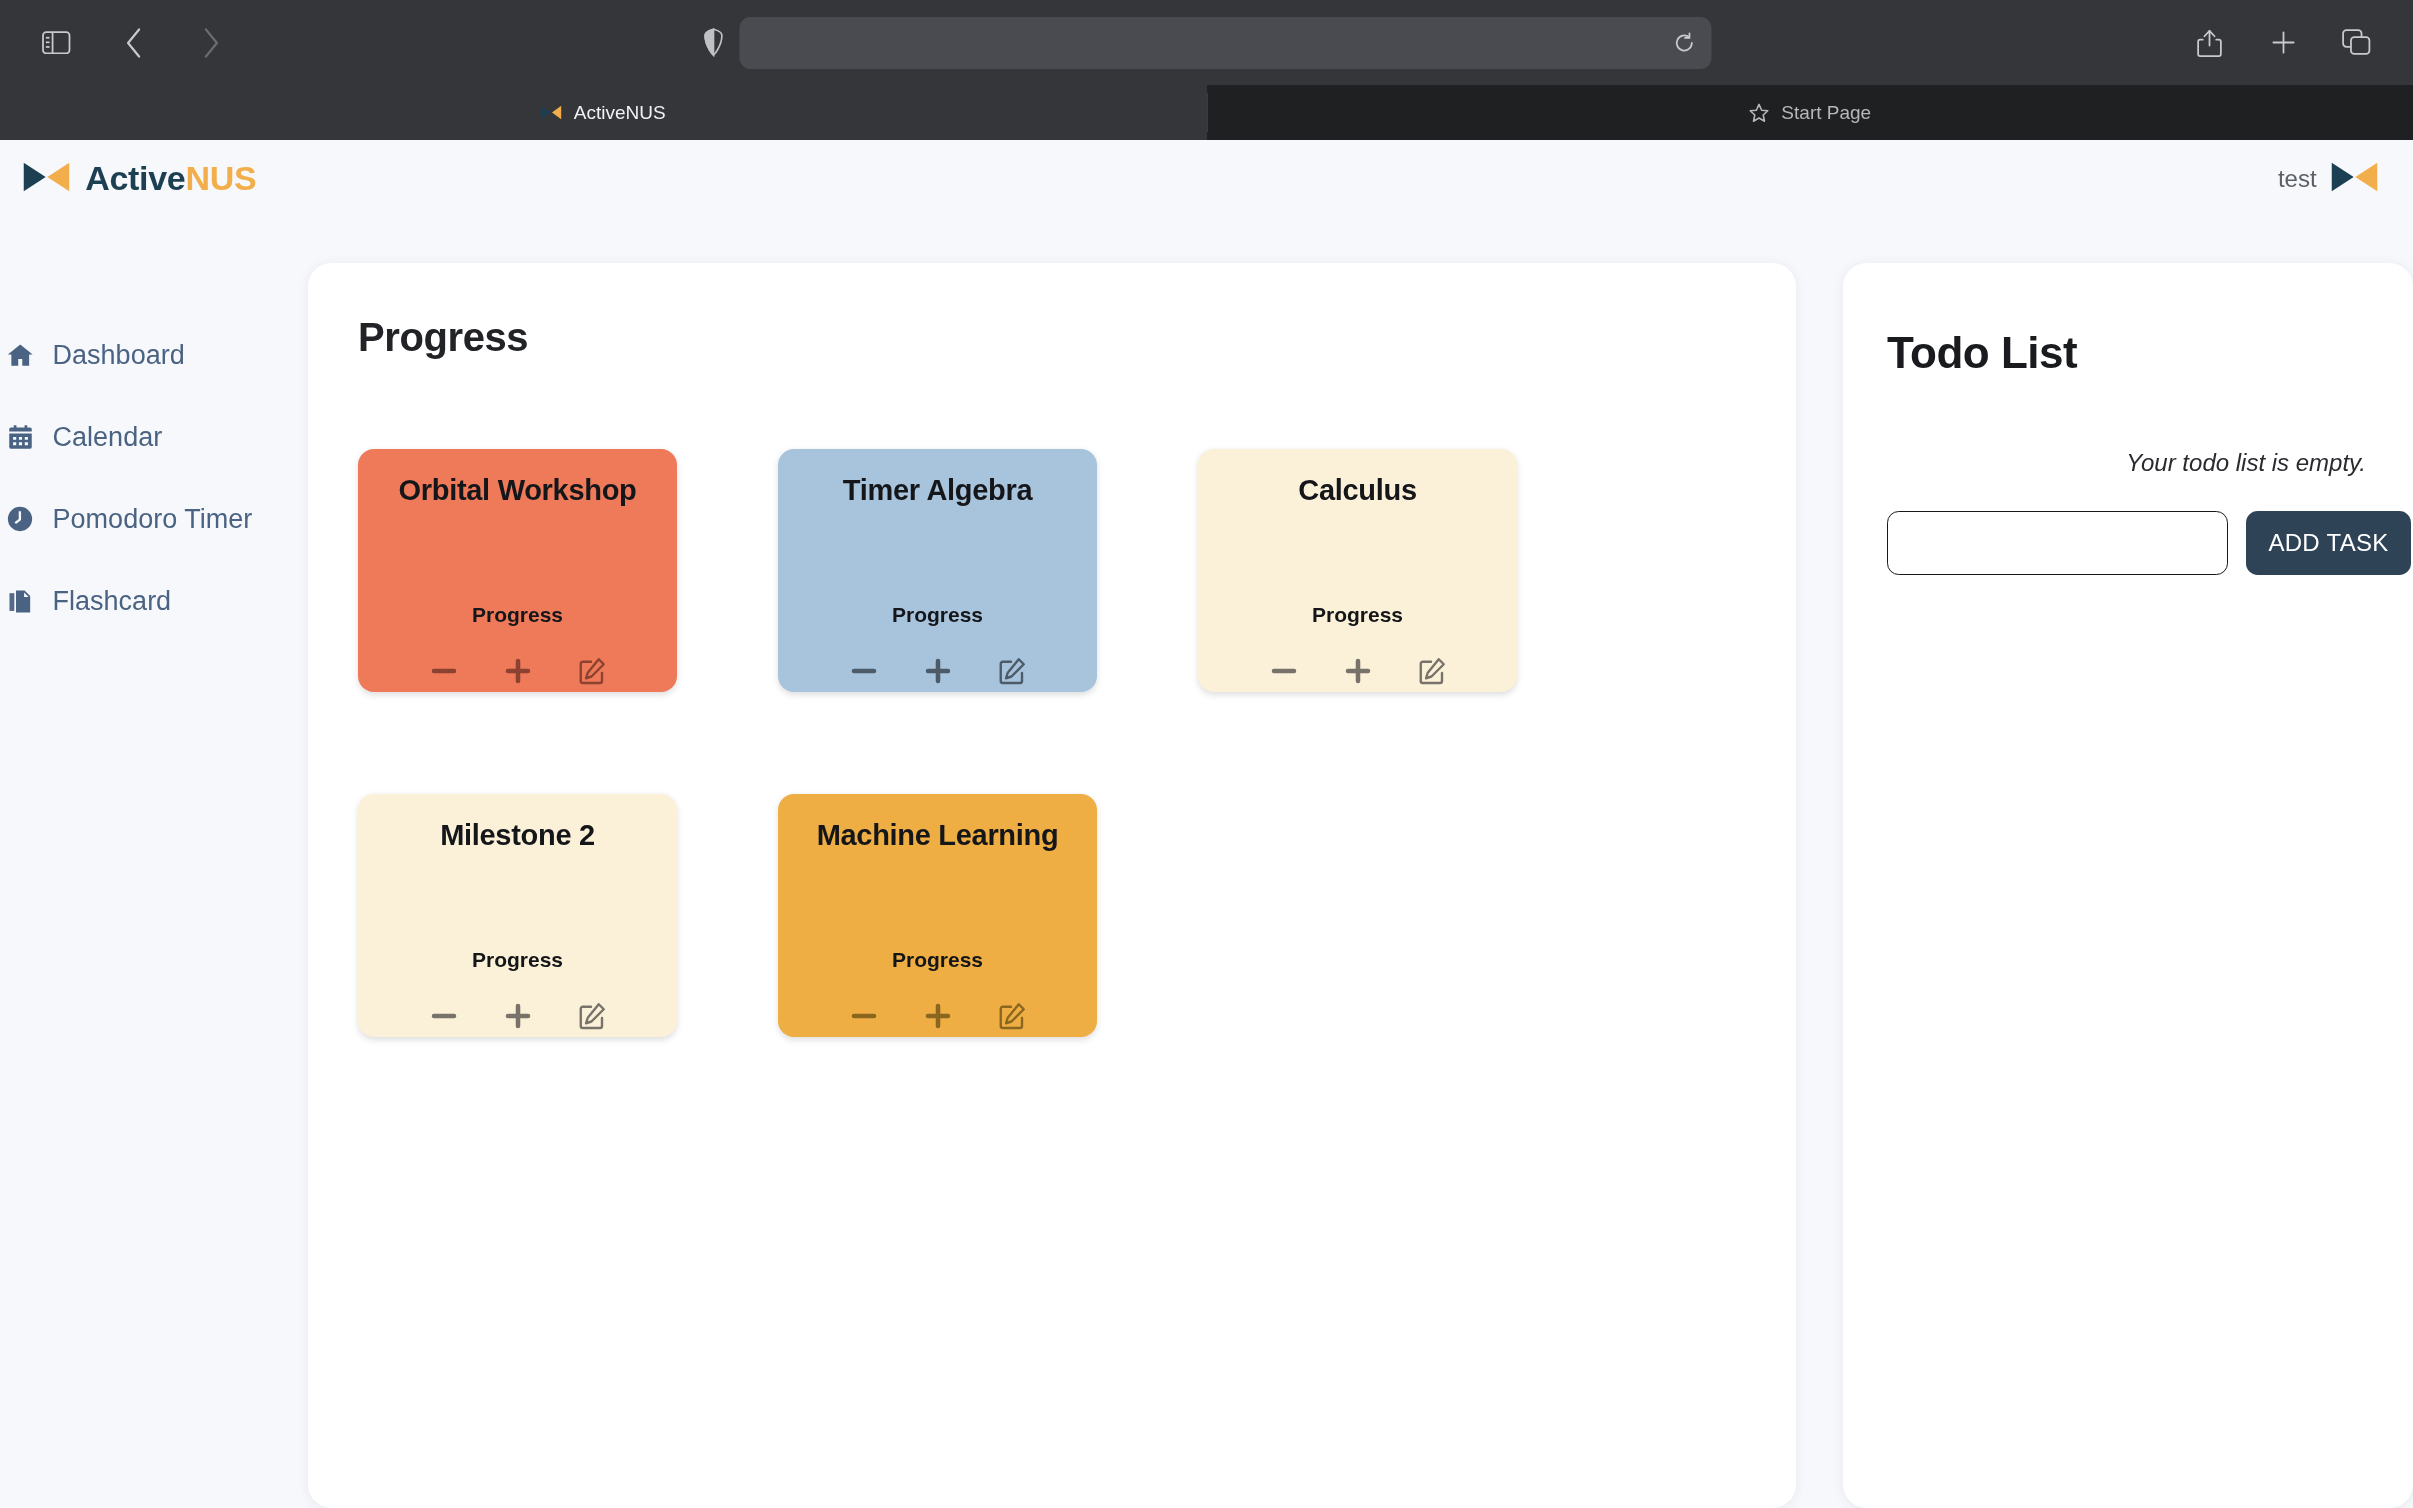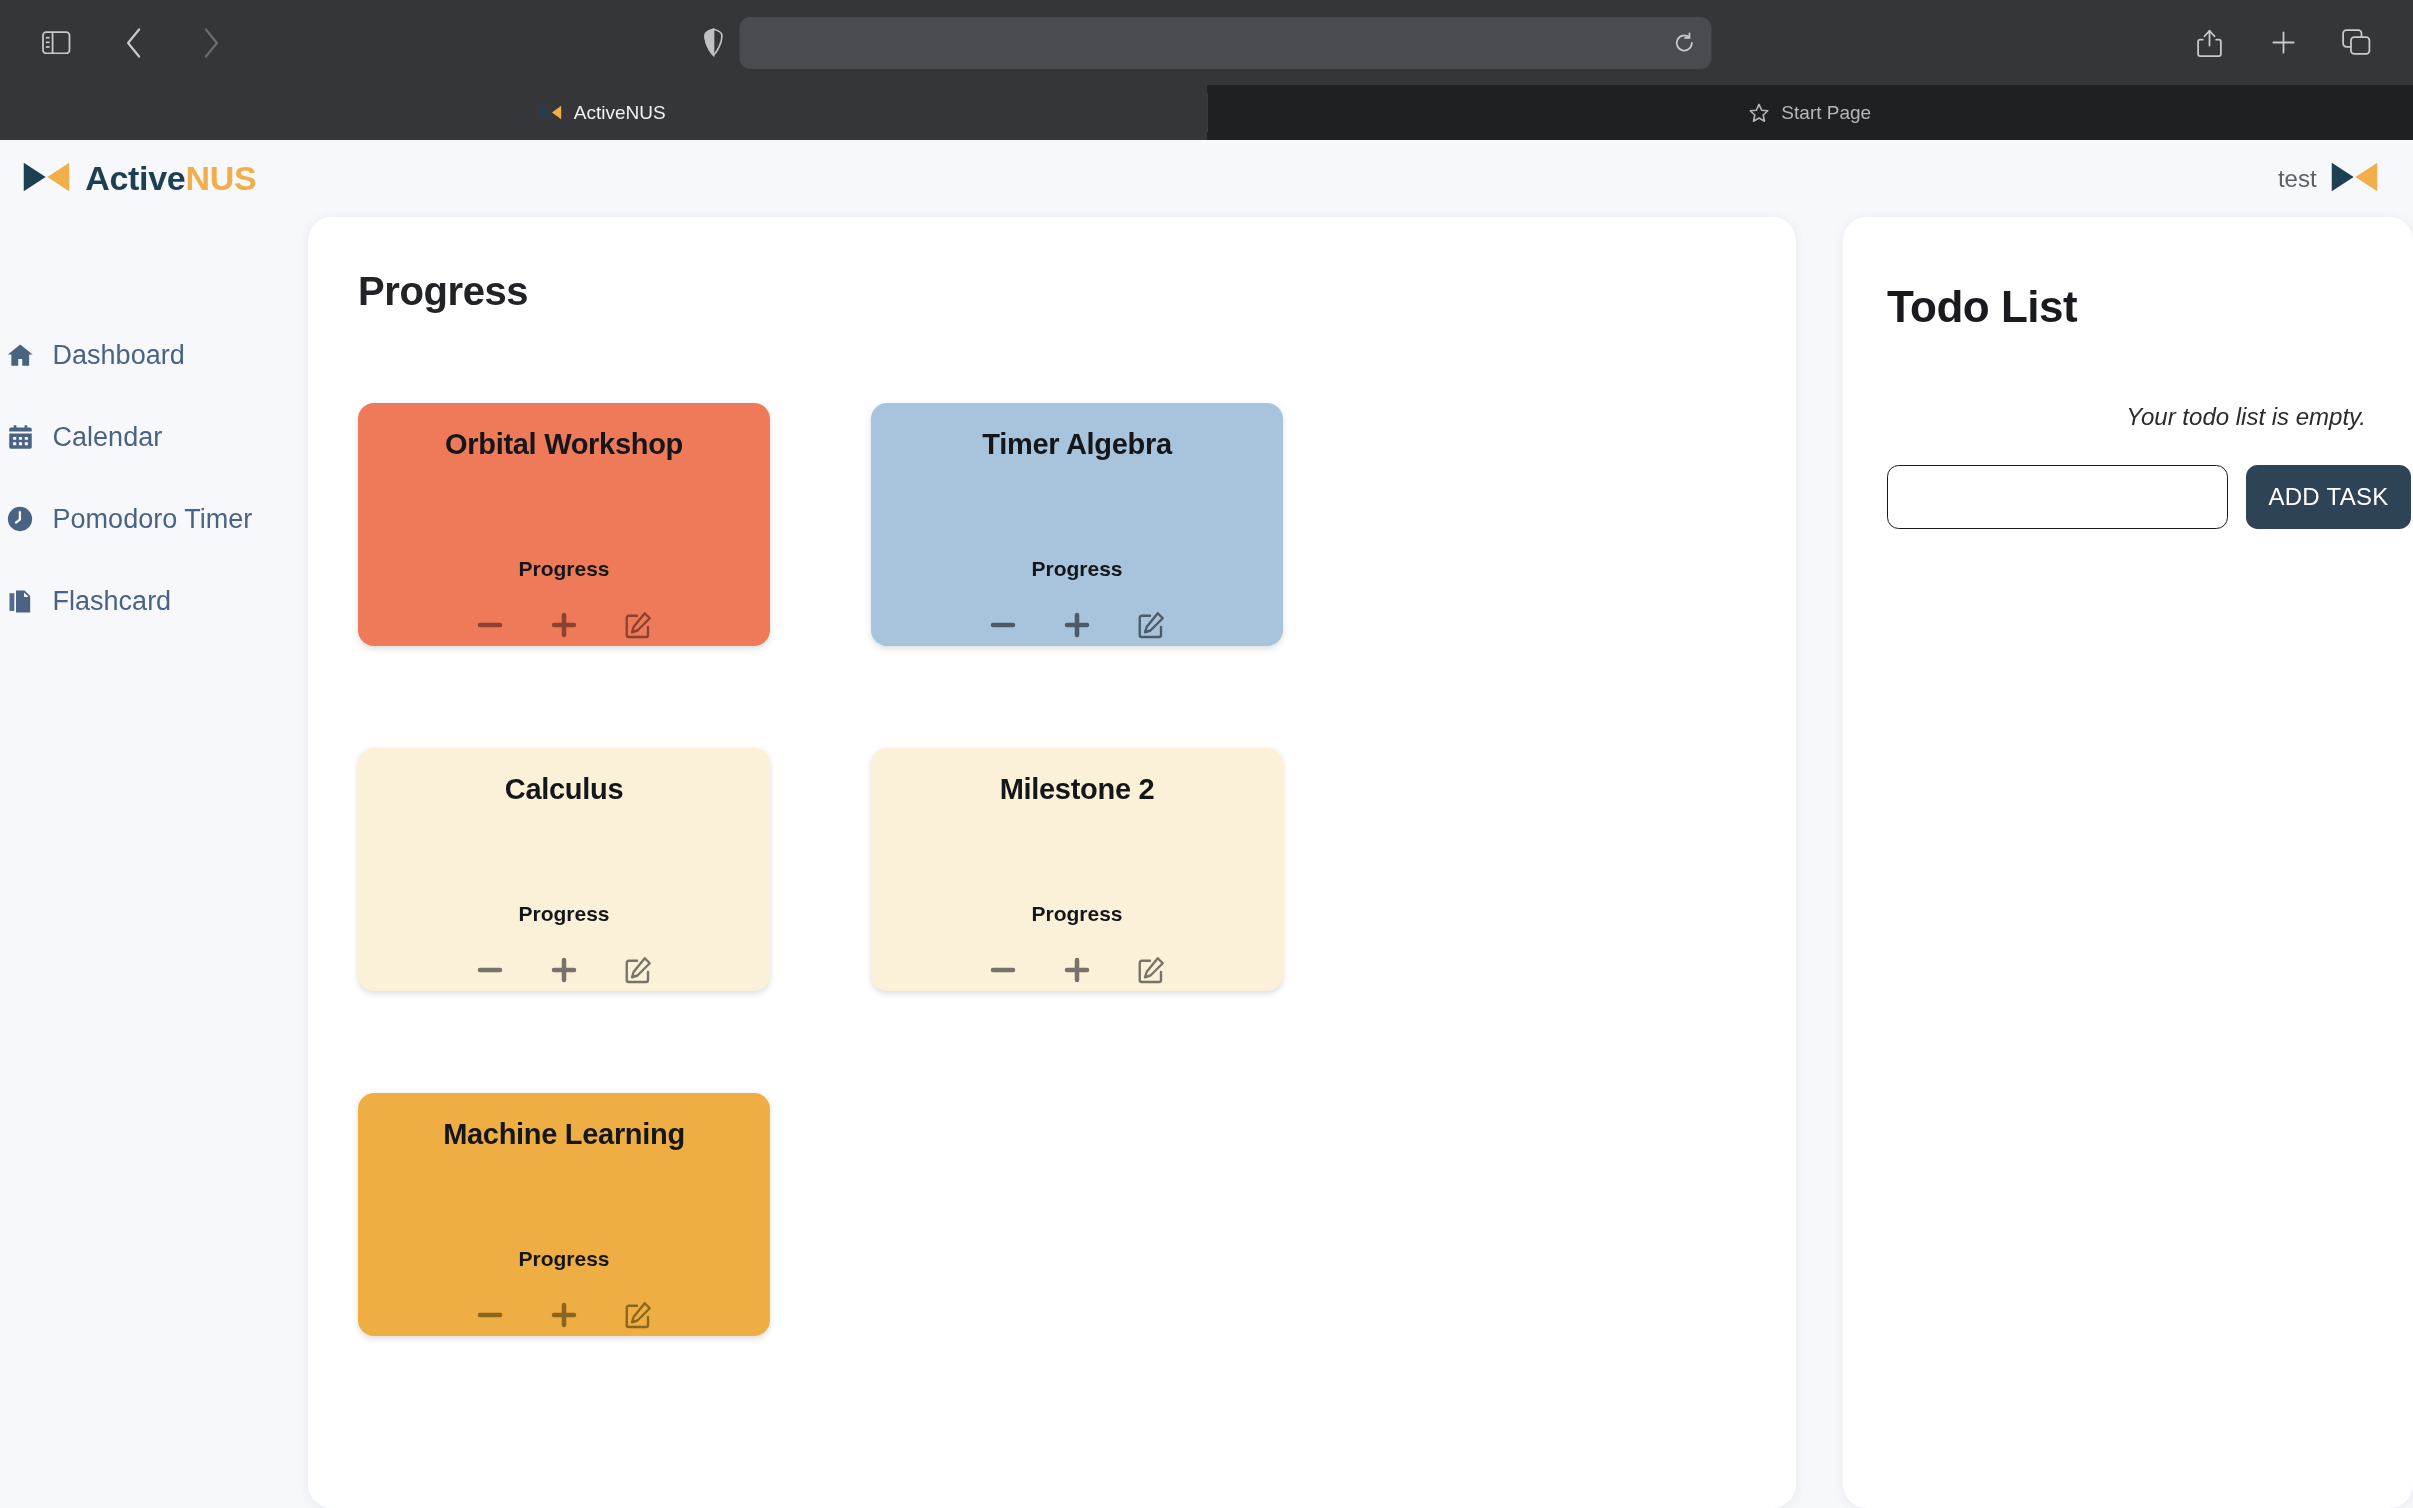--- a/index.html
+++ b/index.html
@@ -109,20 +109,21 @@
     color: #4a6382;
     font-size: 27px;
   }
   .nav-icon { width: 30px; display: flex; align-items: center; justify-content: center; }
 
   .content-area {
     flex: 1;
     display: flex;
     gap: 47px;
     padding-right: 0;
+    margin-top: 46px;
   }
 
   .panel {
     background: #ffffff;
     border-radius: 23.5px;
     box-shadow: 0 1.7px 11.7px rgba(30,40,60,0.07);
   }
   .progress-panel {
     flex: 1;
     margin-right: 0;
@@ -139,21 +140,21 @@
 
   .cards-grid {
     display: flex;
     flex-wrap: wrap;
     gap: 102px 101px;
     padding: 89px 0 0 50px;
     max-width: 1307px;
   }
 
   .pcard {
-    width: 412px;
+    width: 319px;
     height: 243px;
     border-radius: 16px;
     padding: 25px 23.5px 0 23.5px;
     display: flex;
     flex-direction: column;
     align-items: center;
     box-shadow: 0 2.5px 5.9px rgba(0,0,0,0.13);
     gap: 24px;
   }
   .pcard-title {

